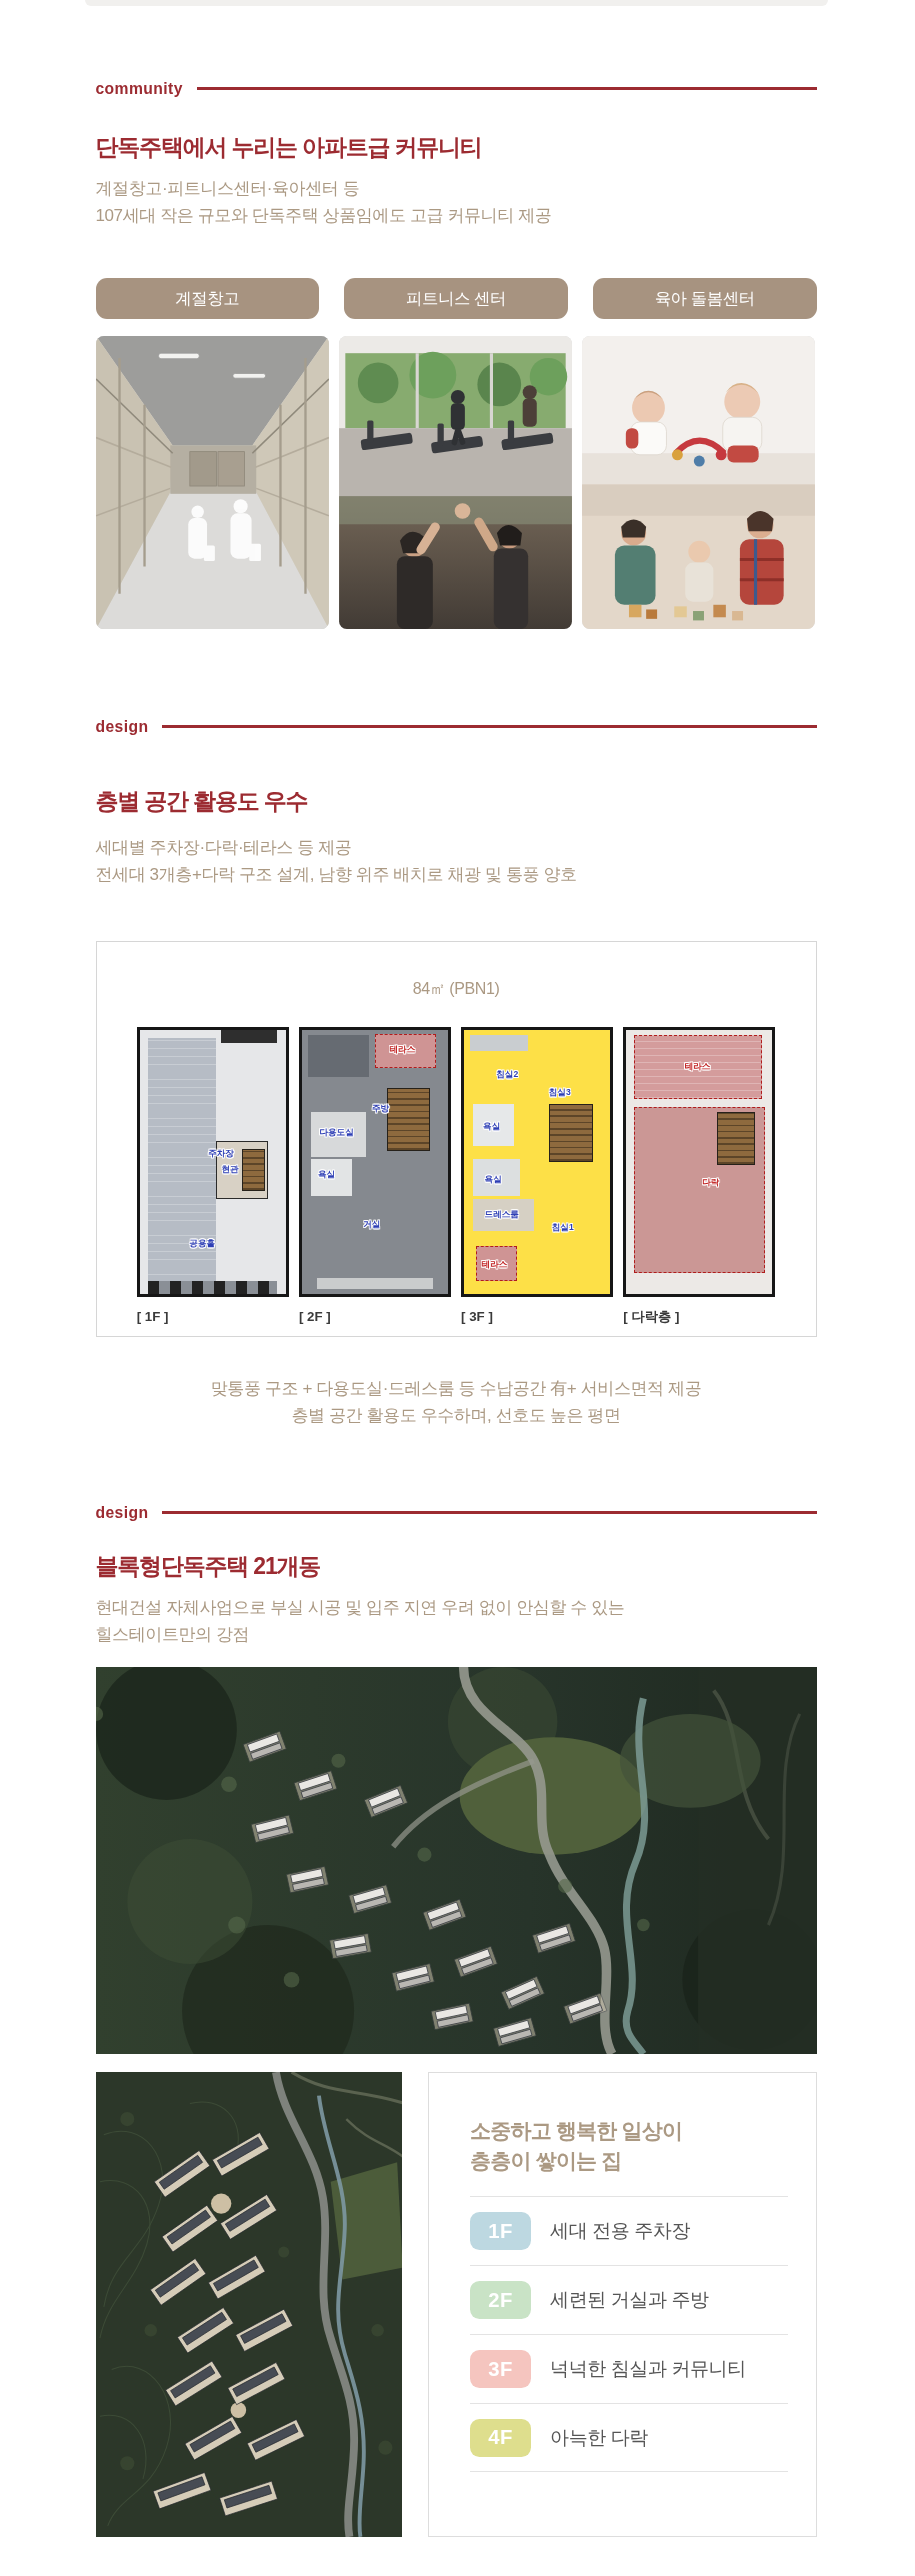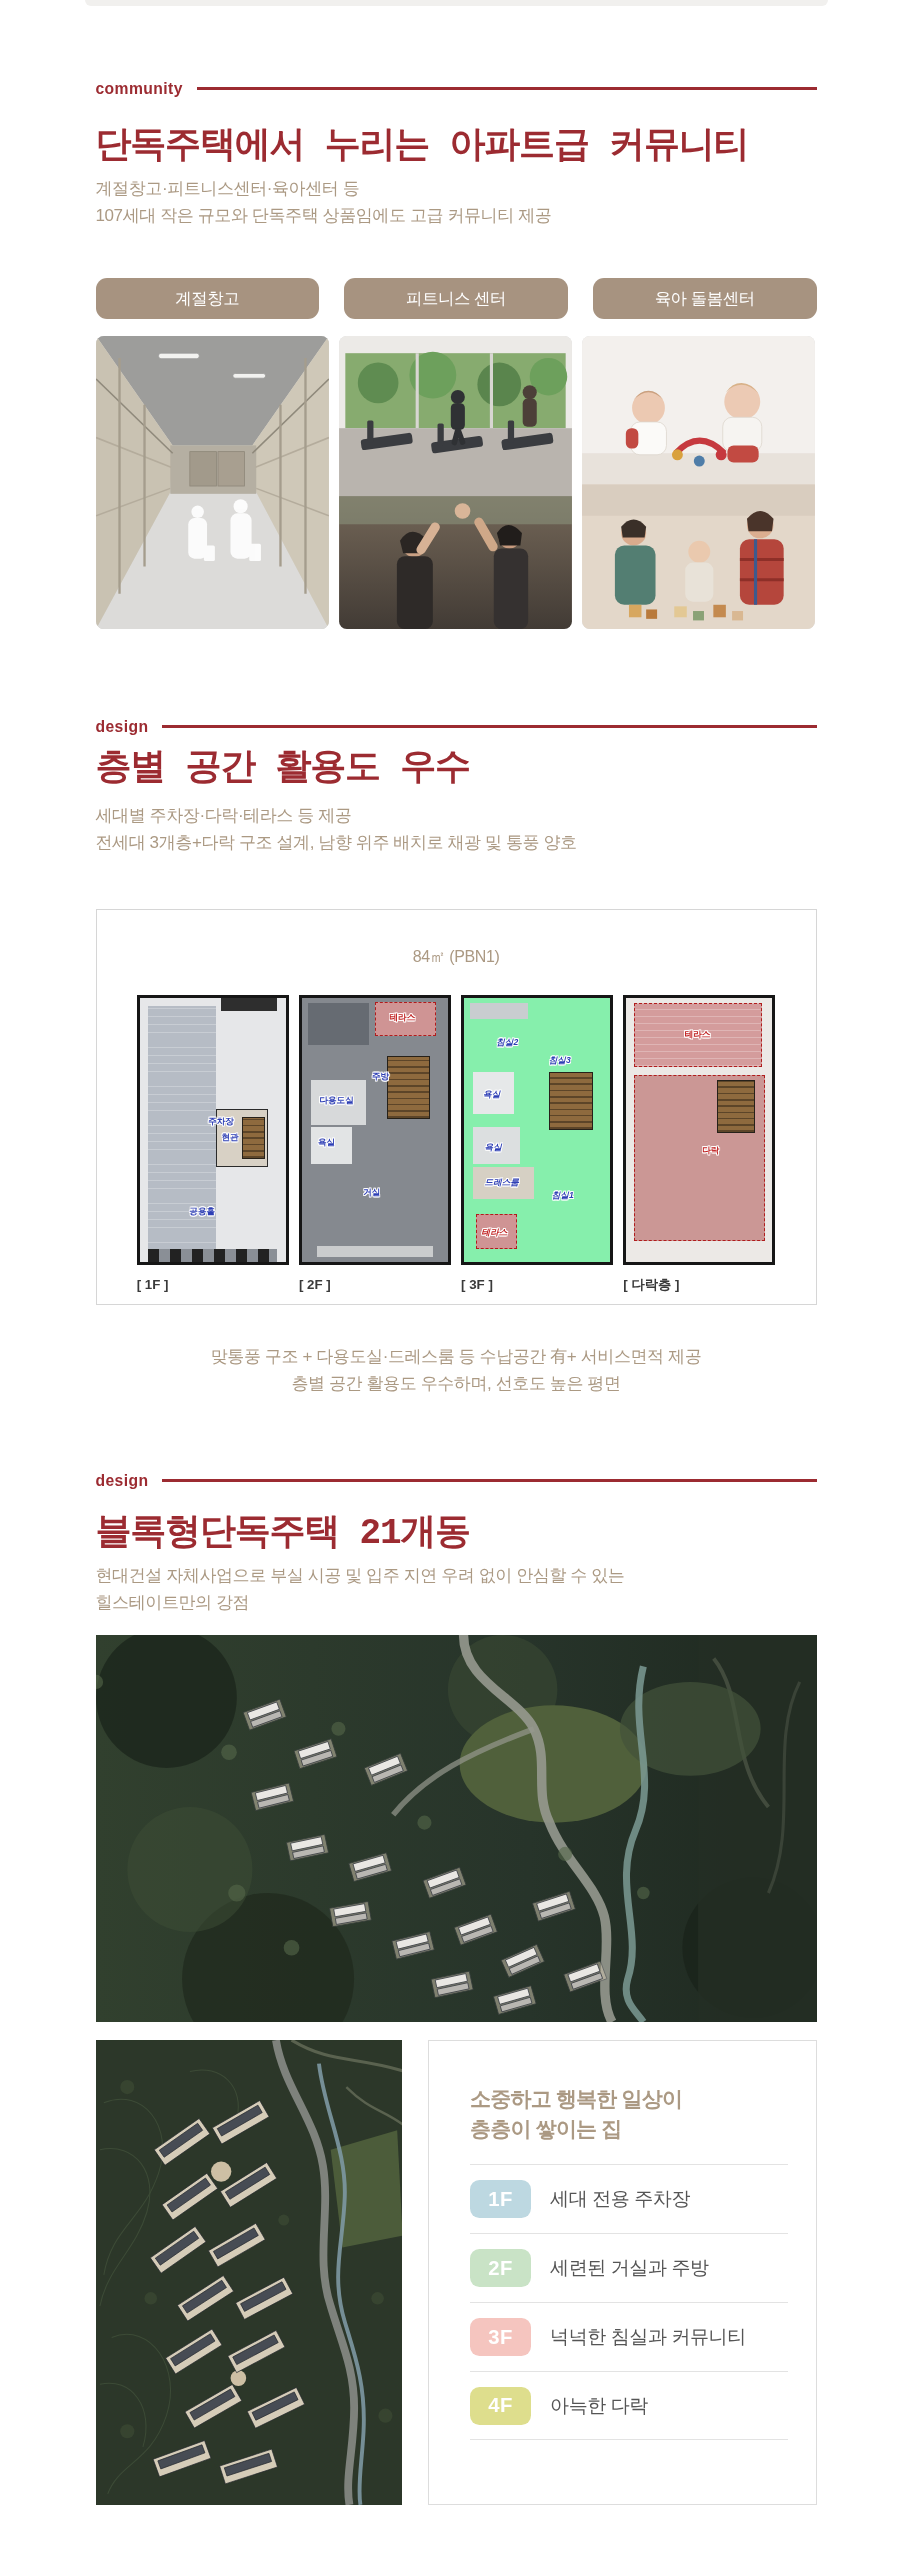--- a/index.html
+++ b/index.html
@@ -16,42 +16,42 @@
   .top-remnant {
     width:743px; height:6.3px; margin:0 auto;
     background:#f1f0ee; border-radius:0 0 7.8px 7.8px;
   }
   .section-header { display:flex; align-items:center; gap:14px; }
   .section-label {
     color:#9c2b31; font-size:15.7px; font-weight:700; letter-spacing:0.4px; line-height:17px;
   }
   .section-line { flex:1; height:3.1px; background:#9c2b31; }
   .section-title {
-    color:#9c2b31; font-size:36px; font-weight:800; letter-spacing:-1.2px; line-height:34px;font-family:Liberation Mono, monospace;
+    color:#9c2b31; font-size:23px; font-weight:800; letter-spacing:-1.2px; line-height:34px;
   }
   .section-subtitle { color:#ab9983; font-size:17px; line-height:27px; letter-spacing:-0.4px; }
 
   
   .sec-community { margin-top:74px; }
   .sec-community .section-title { margin-top:33px; }
   .sec-community .section-subtitle { margin-top:11px; }
   .tabs-row { display:flex; gap:25px; margin-top:49px; }
   .tab-btn {
     flex:1; height:41px; background:#a79380; border:none; border-radius:11px;
     color:#fff; font-size:16.4px; letter-spacing:-0.4px;
     display:flex; align-items:center; justify-content:center; cursor:pointer;
     font-family:inherit;
   }
   .photos-row { display:flex; gap:10.2px; margin-top:17px; }
   .photo { width:233px; height:293px; border-radius:7.8px; overflow:hidden; background:#ddd; }
   .photo svg { display:block; }
 
   
   .sec-design1 { margin-top:89px; }
-  .sec-design1 .section-title { margin-top:17px; }
+  .sec-design1 .section-title { margin-top:49px; }
   .sec-design1 .section-subtitle { margin-top:15.7px; }
   .floorplan-box {
     margin-top:53px; border:0.8px solid #d6d6d6; background:#fff;
     padding:34px 0 12.5px 0; height:396px;
   }
   .fp-title { text-align:center; color:#ab9983; font-size:16px; letter-spacing:-0.4px; line-height:26px; }
   .fp-row { display:flex; gap:10.2px; justify-content:center; margin-top:25px; }
   .fp-col { width:152px; }
   .plan { position:relative; width:152px; height:270px; background:#fff; border:3.1px solid #161616; }
   .fp-caption { text-align:left; color:#3a3a3a; font-size:13.3px; font-weight:600; margin-top:11px; line-height:17px; }
@@ -290,21 +290,21 @@
             <span class="chip chip-red" style="left:60%;top:5.5%;">테라스</span>
             <span class="chip chip-blue" style="left:48%;top:28%;">주방</span>
             <span class="chip chip-blue" style="left:12%;top:37%;">다용도실</span>
             <span class="chip chip-blue" style="left:11%;top:53%;">욕실</span>
             <span class="chip chip-blue" style="left:42%;top:72%;">거실</span>
           </div>
           <div class="fp-caption">[ 2F ]</div>
         </div>
 
         <div class="fp-col">
-          <div class="plan wood" style="background:#86efac;font-style:italic;">
+          <div class="plan wood" style="background:#fde047;">
             <div class="room" style="left:4%;top:2%;width:40%;height:6%;background:#c9cdd0;"></div>
             <div class="room" style="left:6%;top:28%;width:28%;height:16%;background:#e6e8e9;"></div>
             <div class="room stairs" style="left:58%;top:28%;width:30%;height:22%;"></div>
             <div class="room" style="left:6%;top:49%;width:32%;height:14%;background:#dcdfe0;"></div>
             <div class="room" style="left:6%;top:64%;width:42%;height:12%;background:#d6d0c4;"></div>
             <div class="room dashed-red" style="left:8%;top:82%;width:28%;height:13%;background:#cf9494;"></div>
             <span class="chip chip-blue" style="left:22%;top:15%;">침실2</span>
             <span class="chip chip-blue" style="left:58%;top:22%;">침실3</span>
             <span class="chip chip-blue" style="left:13%;top:35%;">욕실</span>
             <span class="chip chip-blue" style="left:14%;top:55%;">욕실</span>

